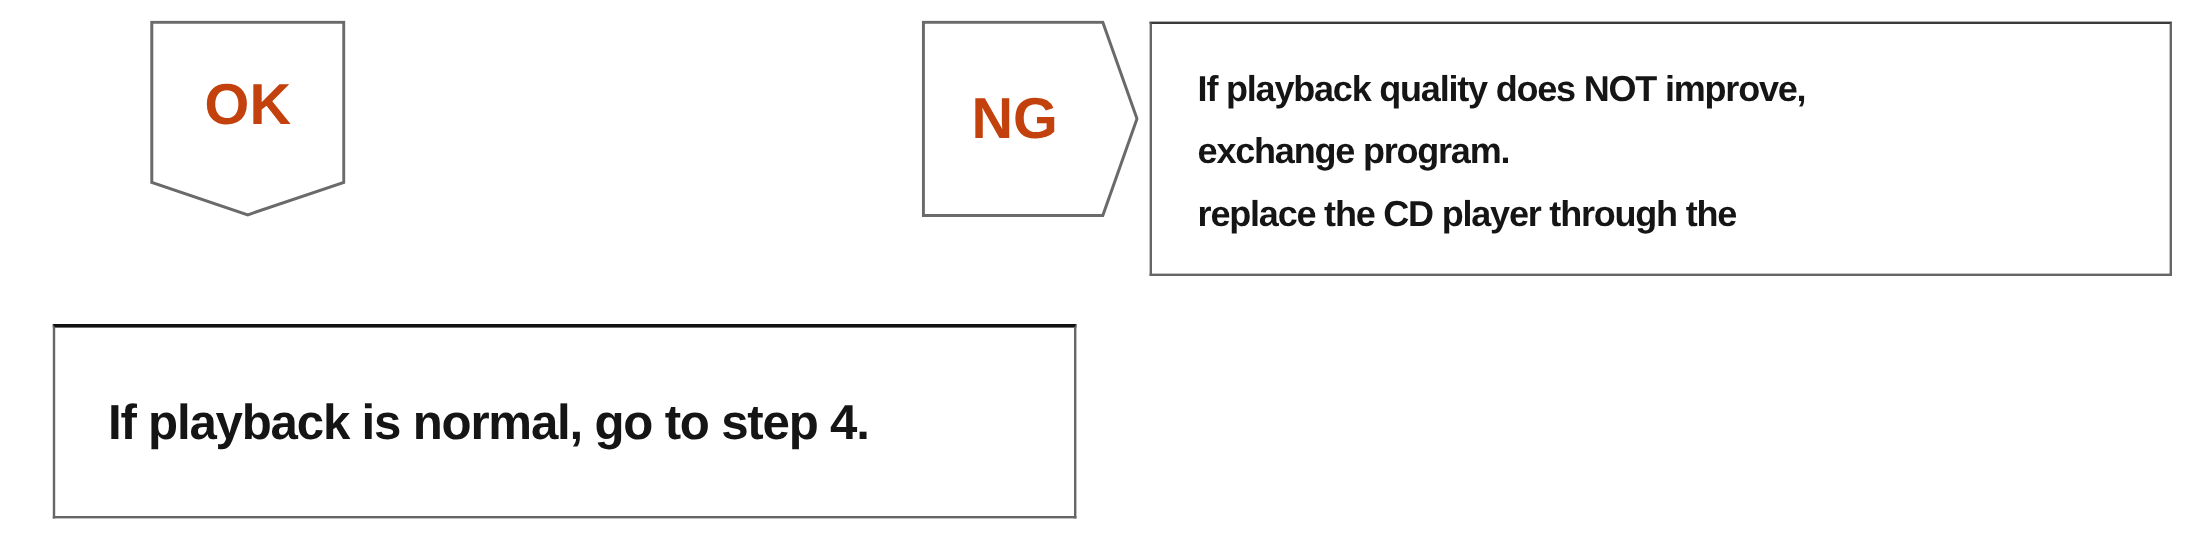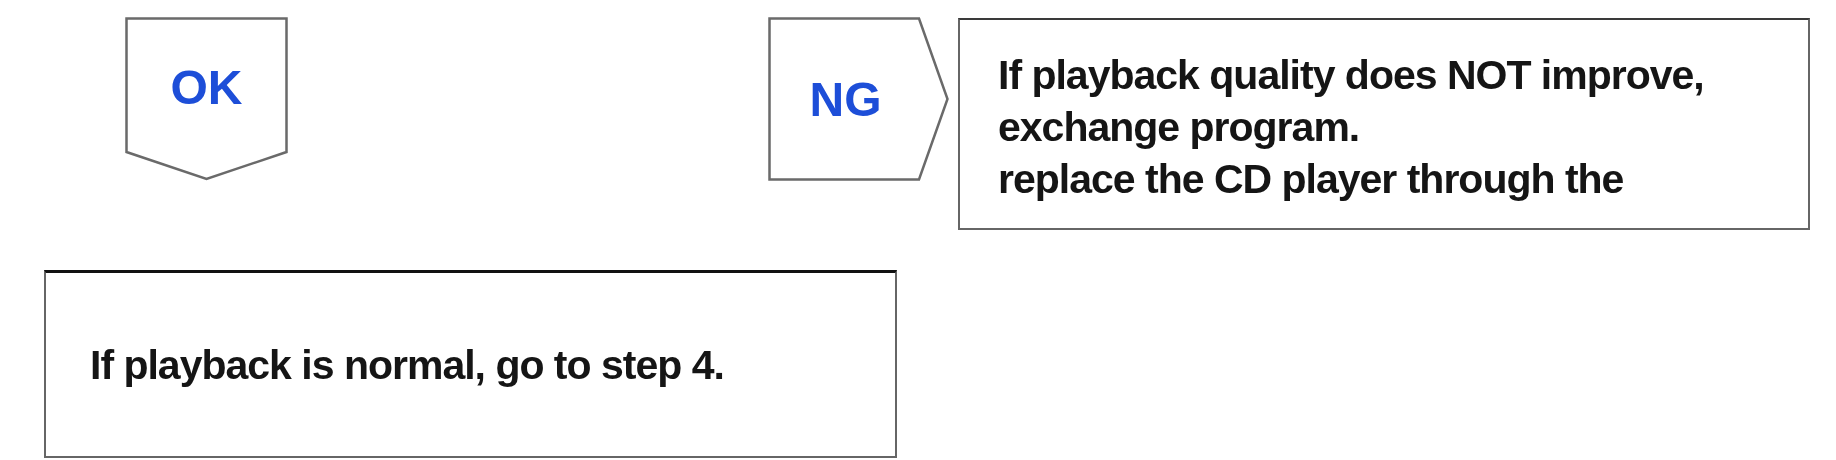--- a/index.html
+++ b/index.html
@@ -28,21 +28,21 @@
     stroke-width: 2.5;
   }
   .pent-label {
     position: absolute;
     display: flex;
     align-items: center;
     justify-content: center;
     font-size: 48px;
     font-weight: bold;
     letter-spacing: 0px;
-    color: #1d4ed8;
+    color: #c2410c;
   }
   .ok-pent {
     left: 125px;
     top: 17px;
     width: 163px;
     height: 164px;
   }
   .ok-pent .pent-label {
     left: 0;
     top: 0;
@@ -74,28 +74,28 @@
     color: #151515;
   }
   .ng-result {
     left: 958px;
     top: 18px;
     width: 852px;
     height: 212px;
     border-top-color: #3a3a3a;
     padding-left: 38px;
     padding-top: 6px;
-    font-size: 41px;
+    font-size: 30px;
     line-height: 52px;
   }
   .ok-result {
     left: 44px;
     top: 270px;
     width: 853px;
-    height: 188px;
+    height: 162px;
     border-top: 3px solid #111111;
     padding-left: 44px;
     font-size: 41px;
     line-height: 52px;
   }
   .text-line {
     white-space: nowrap;
   }
 </style>
 </head>

